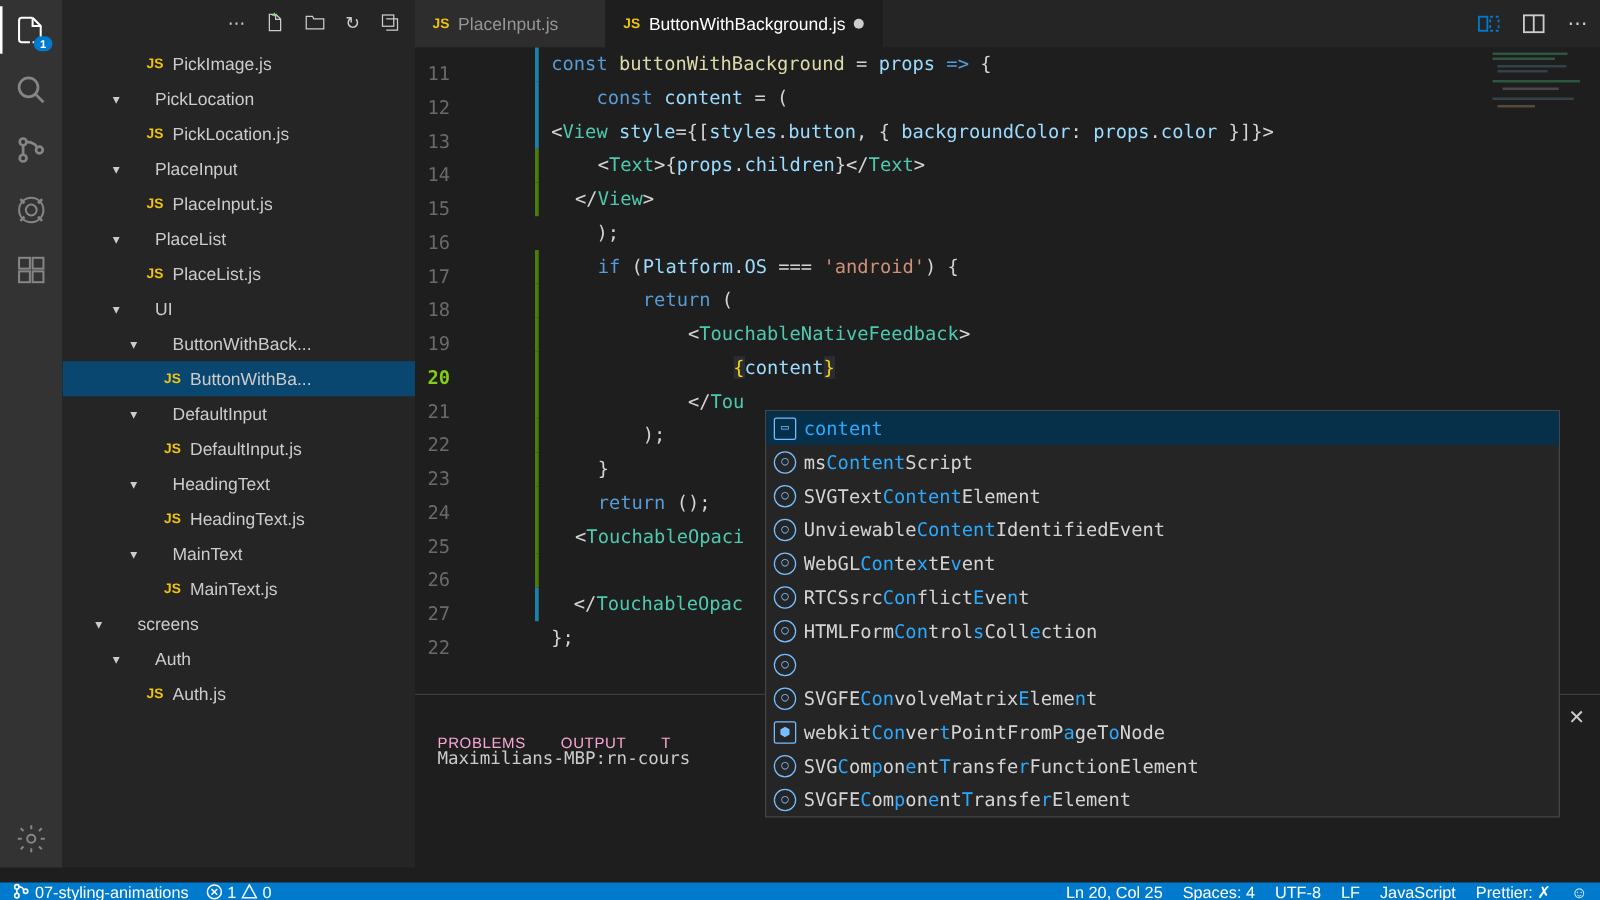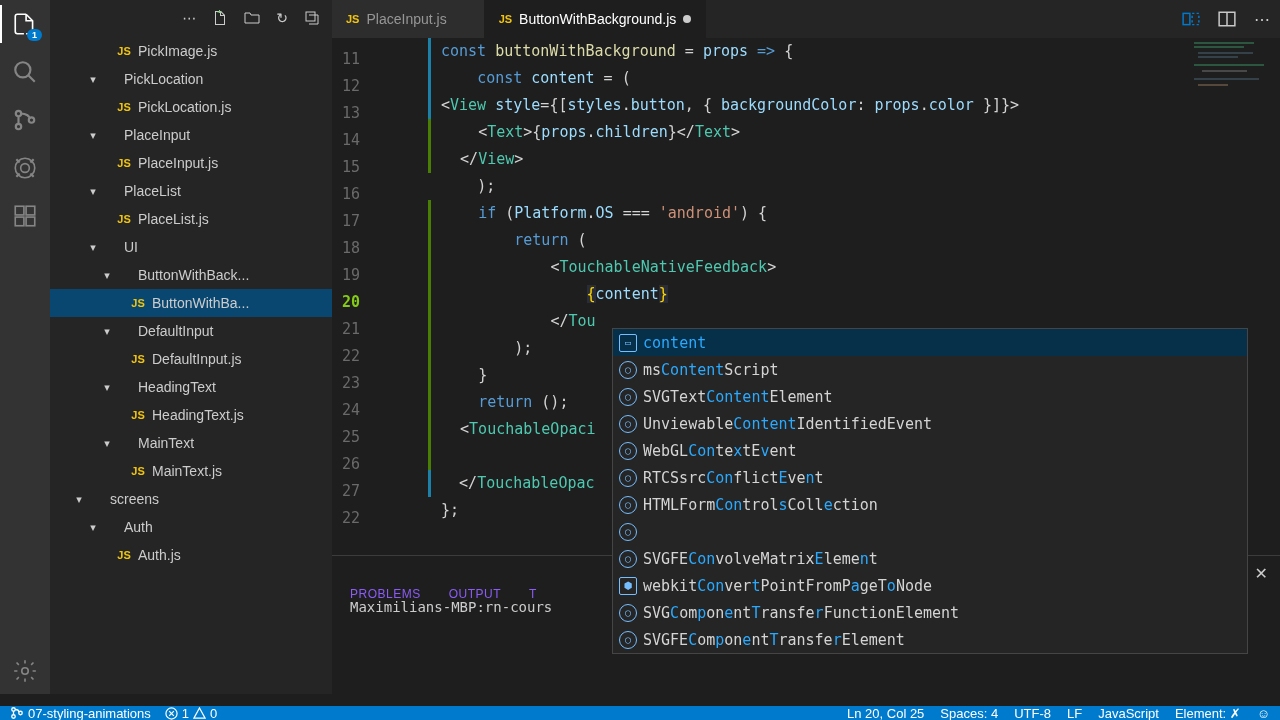--- a/index.html
+++ b/index.html
@@ -56,21 +56,21 @@
 .ac-item.selected { background: #062f4a; }
 .ac-icon { width: 18px; height: 18px; display: flex; align-items: center; justify-content: center; font-size: 10px; border: 1px solid #75beff; color: #75beff; border-radius: 2px; }
 .ac-icon.var { border-radius: 50%; }
 .ac-label { color: #d4d4d4; }
 .ac-hl { color: #2aaaff; }
 .ac-detail { position: absolute; right: 8px; color: #999; display: flex; align-items: center; gap: 6px;}
 .ac-info { width: 14px; height: 14px; border-radius: 50%; background: #2aaaff; color: #062f4a; font-size: 10px; text-align: center; line-height: 14px; font-weight: bold; }
 
 .panel { position: absolute; left: 332px; right: 0; bottom: 26px; height: 139px; background: #1e1e1e; border-top: 1px solid #3c3c3c; }
 .panel-tabs { display: flex; height: 35px; align-items: center; padding: 0 18px; gap: 28px; font-size: 12px; }
-.panel-tab { color: #8b5cf6; cursor: pointer; letter-spacing: 0.5px; margin-top: 41px; }
+.panel-tab { color: #f9a8d4; cursor: pointer; letter-spacing: 0.5px; margin-top: 41px; }
 .panel-close { position: absolute; right: 12px; top: 8px; color: #ccc; cursor: pointer; font-size: 16px; }
 .terminal { padding: 8px 18px; font-family: 'Menlo','Consolas',monospace; font-size: 14px; color: #ccc; }
 
 .statusbar { position: absolute; left: 0; right: 0; bottom: 0; height: 14px; background: #007acc; display: flex; align-items: center; color: #fff; font-size: 13px; padding: 0 10px; }
 .sb-left { display: flex; align-items: center; gap: 14px; }
 .sb-right { position: absolute; right: 10px; display: flex; align-items: center; gap: 16px; }
 .sb-item { display: flex; align-items: center; gap: 4px; cursor: pointer; }
 .sb-err { display: flex; align-items: center; gap: 4px; }
 
 svg { display: block; }
@@ -395,16 +395,16 @@
         </svg>
       <span>0</span>
     </span>
   </div>
   <div class="sb-right">
     <span class="sb-item">Ln 20, Col 25</span>
     <span class="sb-item">Spaces: 4</span>
     <span class="sb-item">UTF-8</span>
     <span class="sb-item">LF</span>
     <span class="sb-item">JavaScript</span>
-    <span class="sb-item">Element: ✗</span>
+    <span class="sb-item">Prettier: ✗</span>
     <span class="sb-item">☺</span>
   </div>
 </div>
 
 </body></html>

